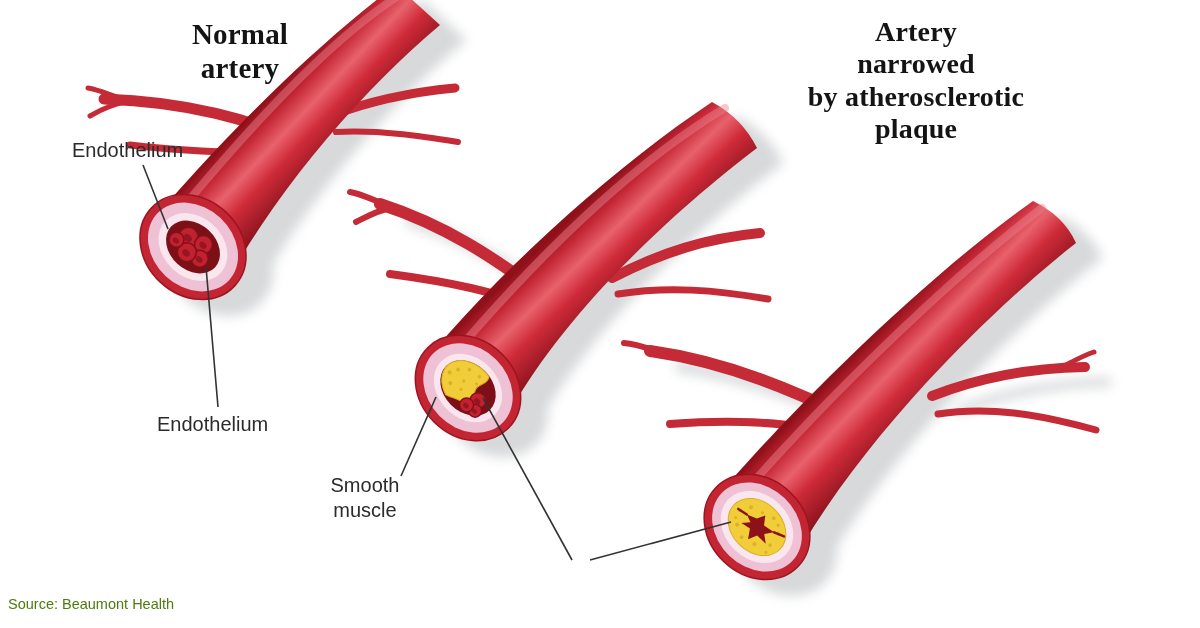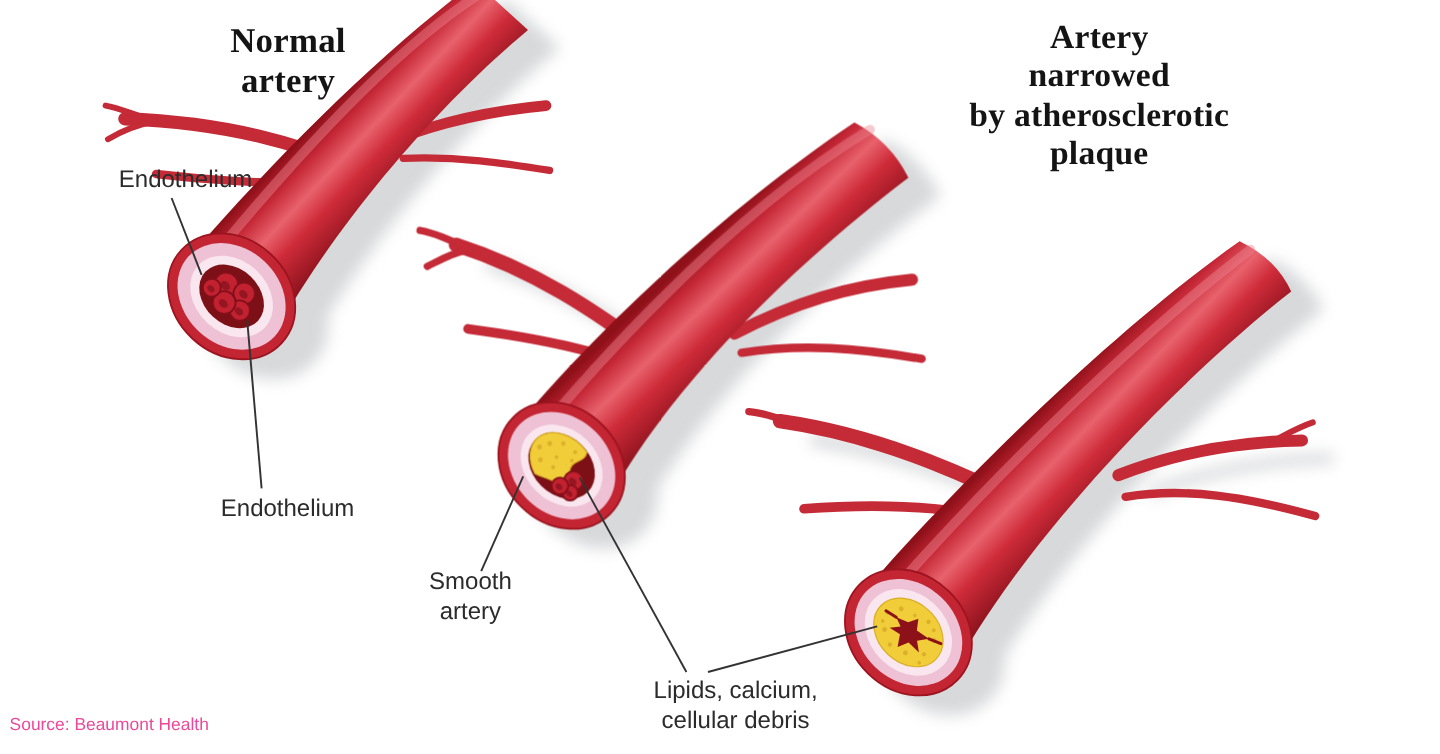--- a/index.html
+++ b/index.html
@@ -5,26 +5,26 @@
   * { margin:0; padding:0; box-sizing:border-box; }
   html,body { width:1200px; height:628px; background:#ffffff; overflow:hidden;
               font-family:"Liberation Sans", sans-serif; }
   .stage { position:relative; width:1200px; height:628px; background:#ffffff; }
   svg.scene { position:absolute; left:0; top:0; }
   .title { position:absolute; font-weight:700; color:#141414; text-align:center;
            white-space:pre-line; line-height:1.16; letter-spacing:.2px;font-family:Liberation Serif, serif; }
   .title-normal   { left:140px; top:18px;  width:200px; font-size:29px; }
   .title-narrowed { left:756px; top:16px;  width:320px; font-size:28px; }
   .lbl { position:absolute; color:#2b2b2b; font-size:20px; white-space:pre-line;
-         line-height:1.25;margin-left:27px; }
+         line-height:1.25; }
   .lbl-endothelium  { left:72px;  top:138px; }
   .lbl-erythrocytes { left:157px; top:412px; }
   .lbl-smooth       { left:265px; top:473px; width:200px; text-align:center; }
   .lbl-lipids       { left:458px; top:564px; width:256px; text-align:center; }
-  .source { position:absolute; left:8px; top:596px; font-size:14.5px; color:#ec4899; }
+  .source { position:absolute; left:8px; top:596px; font-size:14.5px; color:#4d7c0f; }
 </style>
 </head>
 <body>
 
 <div class="stage">
 
   <svg class="scene" width="1200" height="628" viewBox="0 0 1200 628">
     <defs>
       <filter id="soft-blur" x="-25%" y="-25%" width="150%" height="150%">
         <feGaussianBlur stdDeviation="6"></feGaussianBlur>
@@ -188,18 +188,16 @@
   <div class="title title-normal">Normal
 artery</div>
   <div class="title title-narrowed">Artery
 narrowed
 by atherosclerotic
 plaque</div>
 
   <div class="lbl lbl-endothelium">Endothelium</div>
   <div class="lbl lbl-erythrocytes">Endothelium</div>
   <div class="lbl lbl-smooth">Smooth
-artery</div>
-  <div class="lbl lbl-lipids">Lipids, calcium,
-cellular debris</div>
+muscle</div>
 
   <div class="source">Source: Beaumont Health</div>
 </div>
 
 </body></html>

